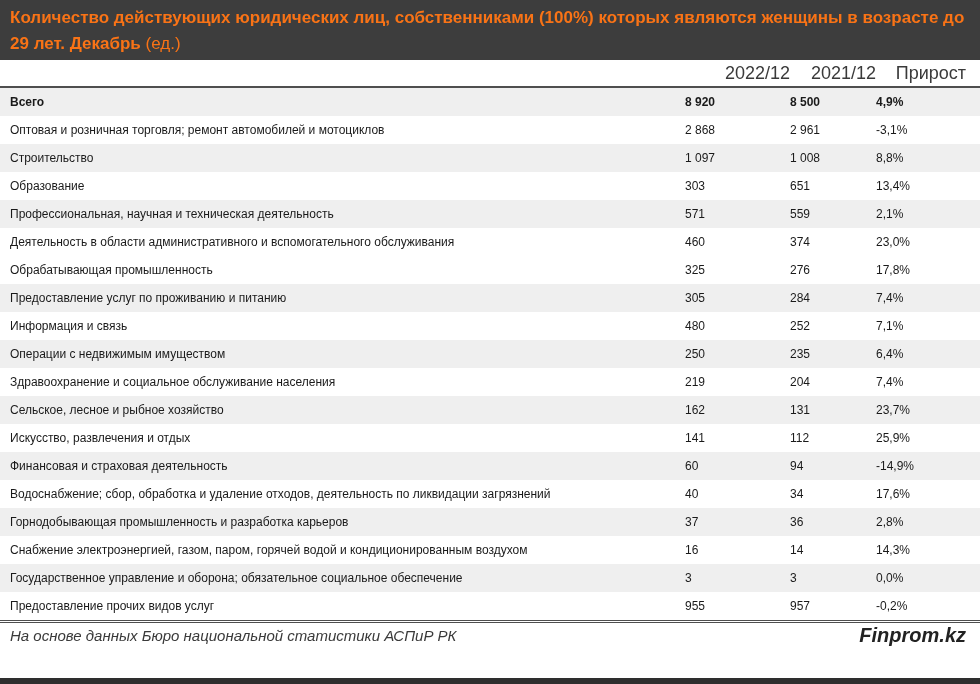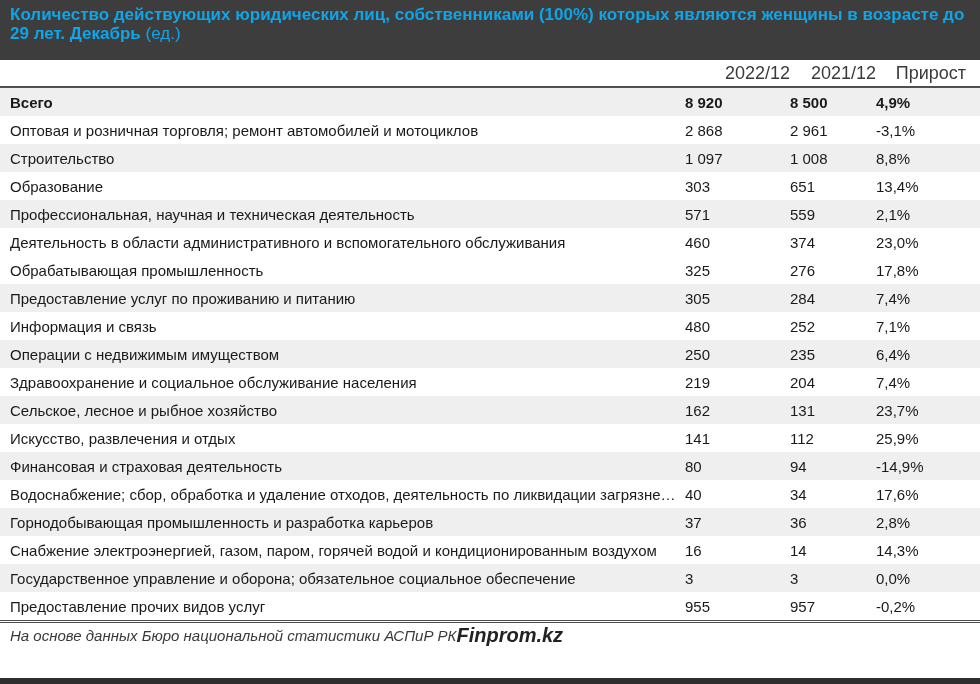--- a/index.html
+++ b/index.html
@@ -11,26 +11,26 @@
     --footer-text:#3a3a3a;
     --bottom-bar:#2e2e2e;
   }
   *{box-sizing:border-box;margin:0;padding:0;}
   html,body{width:980px;height:684px;background:#fff;overflow:hidden;}
   body{font-family:"Liberation Sans", sans-serif;color:var(--text);}
   .page{width:980px;height:684px;display:flex;flex-direction:column;background:#fff;}
 
   .title-bar{
     background:var(--title-bg);
-    color:#0ea5e9;
+    color:#f97316;
     height:60px;
     padding:5px 14px 0 10px;
     font-size:17px;
     font-weight:700;
-    line-height:19px;
+    line-height:26px;
   }
   .title-unit{font-weight:400;}
 
   .header-row{
     display:grid;
     grid-template-columns:1fr 105px 86px 90px;
     align-items:center;
     height:28px;
     padding:0 14px 0 10px;
     border-bottom:2px solid var(--rule);
@@ -39,37 +39,38 @@
   }
   .header-row .num{text-align:right;}
 
   .rows{flex:0 0 auto;}
   .row{
     display:grid;
     grid-template-columns:1fr 105px 86px 90px;
     align-items:center;
     height:28px;
     padding:0 14px 0 10px;
-    font-size:15px;
+    font-size:12px;
   }
   .row.stripe{background:var(--stripe);}
   .row.bold{font-weight:700;}
   .row .name{
     overflow:hidden;
     white-space:nowrap;
     text-overflow:ellipsis;
     padding-right:8px;
   }
   .row .num{text-align:left;}
 
   .footer{
     border-top:3px double var(--rule);
     height:28px;
     display:flex;
     align-items:center;
+    justify-content:space-between;
     padding:0 14px 0 10px;
     font-size:15px;
     font-style:italic;
     color:var(--footer-text);
   }
   .footer .brand{font-weight:700;font-size:20px;color:#222;}
 
   .bottom-bar{
     margin-top:auto;
     height:6px;
@@ -180,21 +181,21 @@
 
     <div class="row">
       <div class="cell name">Искусство, развлечения и отдых</div>
       <div class="cell num">141</div>
       <div class="cell num">112</div>
       <div class="cell num">25,9%</div>
     </div>
 
     <div class="row stripe">
       <div class="cell name">Финансовая и страховая деятельность</div>
-      <div class="cell num">80</div>
+      <div class="cell num">60</div>
       <div class="cell num">94</div>
       <div class="cell num">-14,9%</div>
     </div>
 
     <div class="row">
       <div class="cell name">Водоснабжение; сбор, обработка и удаление отходов, деятельность по ликвидации загрязнений</div>
       <div class="cell num">40</div>
       <div class="cell num">34</div>
       <div class="cell num">17,6%</div>
     </div>

